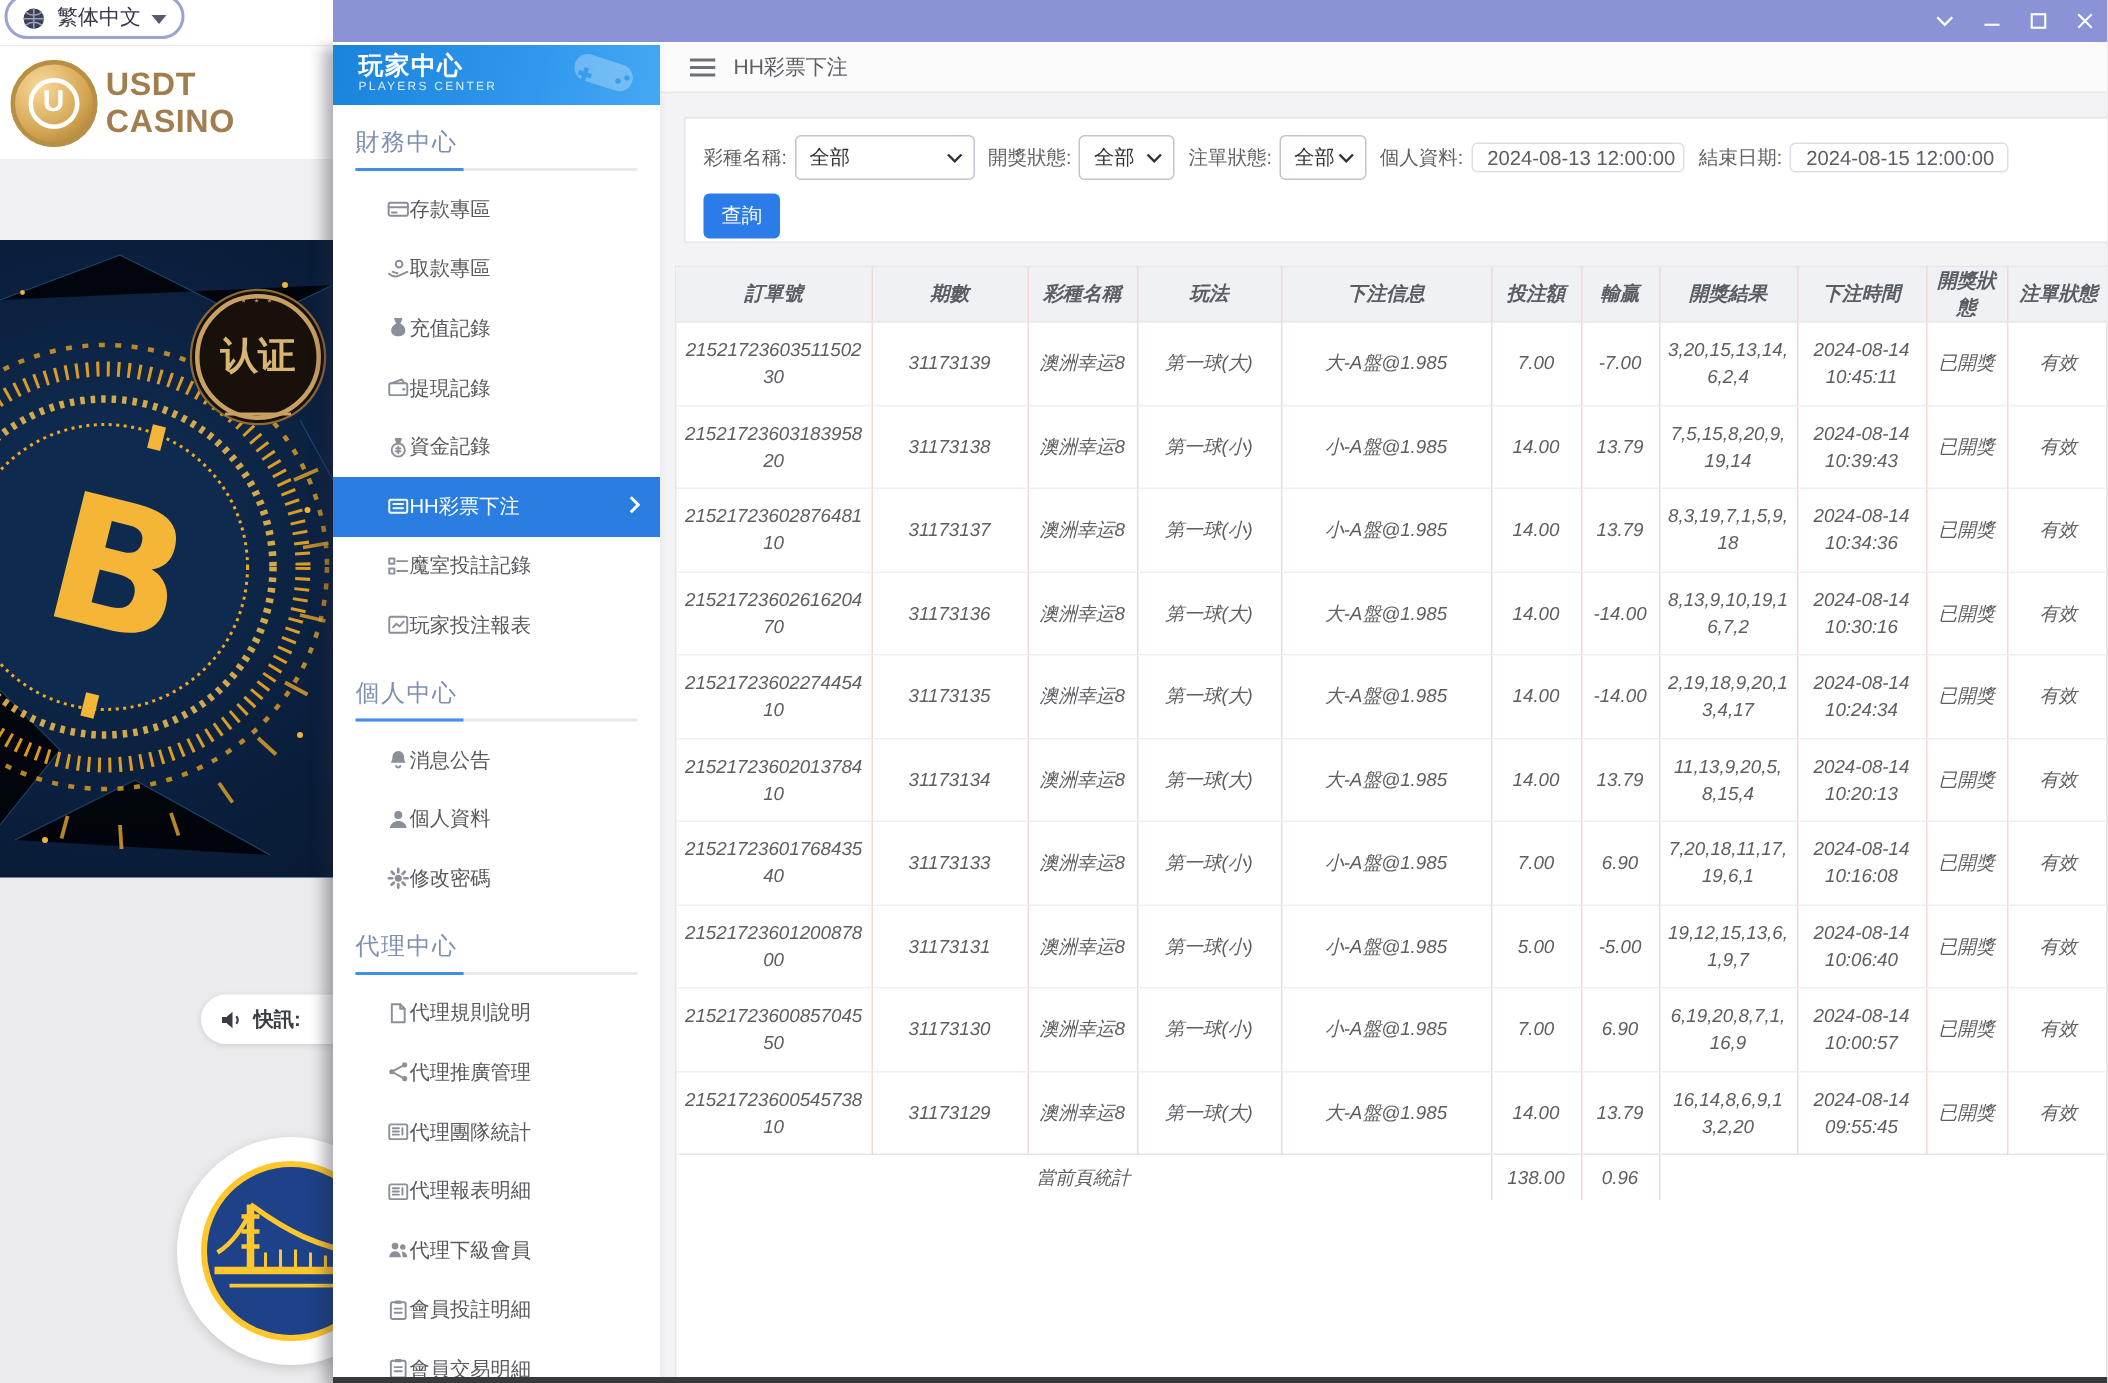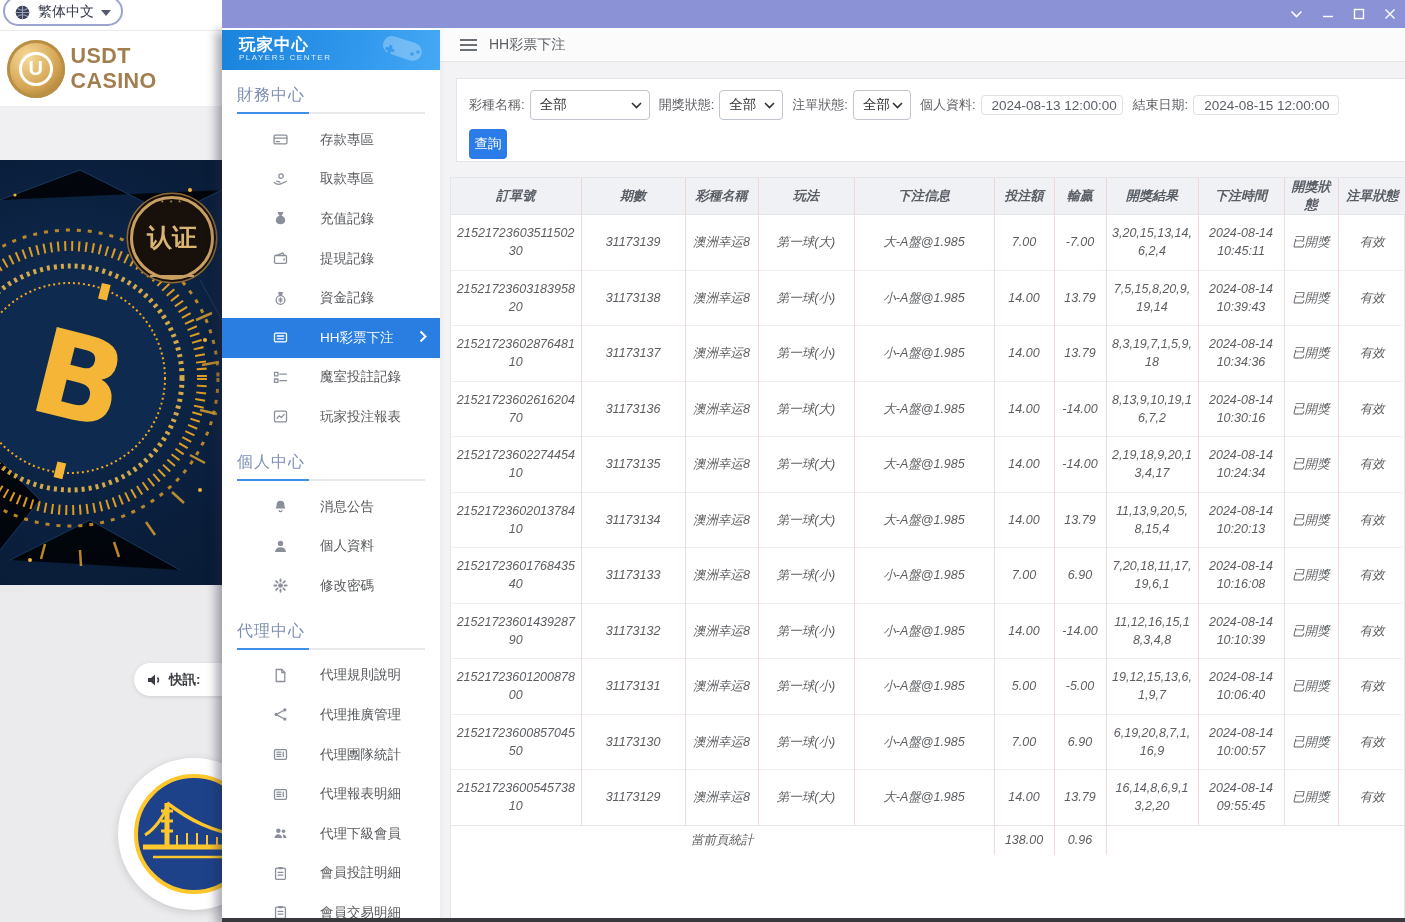--- a/index.html
+++ b/index.html
@@ -48,39 +48,39 @@
   #sidebar { position:absolute; left:222px; top:28px; width:218px; height:894px; background:#fff; z-index:3;
     box-shadow:-6px 3px 9px rgba(40,40,60,.38); overflow:hidden; }
   .sb-header { position:relative; margin-top:2px; height:40px; background:linear-gradient(100deg,#1a83dc 0%,#2f97ec 60%,#45a8f4 100%);
     color:#fff; padding:5px 0 0 17px; overflow:hidden; }
   .sb-header .t { font-size:16.5px; font-weight:bold; letter-spacing:1px; line-height:18px; }
   .sb-header .s { font-size:8px; letter-spacing:1.5px; opacity:.85; }
   .sb-header .pad-ghost { position:absolute; right:8px; top:2px; opacity:.28; }
   .sb-section-title { font-size:16px; color:#7e8fb3; padding:15px 0 6px 15px; letter-spacing:1px; }
   .sb-underline { position:relative; height:2px; background:#e9e9ec; margin:0 15px 6px 15px; }
   .sb-underline::before { content:""; position:absolute; left:0; top:0; width:72px; height:2px; background:#3f8ee8; }
-  .sb-item { height:39.6px; display:flex; align-items:center; gap:32px; padding-left:51px; color:#57595c;
+  .sb-item { height:39.6px; display:flex; align-items:center; gap:0; padding-left:36px; color:#57595c;
     font-size:13.5px; cursor:pointer; position:relative; }
   .sb-item .ic { width:15px; height:15px; color:#8a8f99; display:flex; }
   .sb-item.active { background:#2a7de1; color:#fff; }
   .sb-item.active .ic { color:#fff; }
   .sb-item .chev { position:absolute; right:13px; top:12px; color:#fff; }
 
   
   #main { position:absolute; left:440px; top:28px; width:965px; height:894px; background:#f3f3f5; z-index:2; overflow:hidden; }
   .page-head { height:34px; background:#fbfbfc; border-bottom:1px solid #e7e7ea; display:flex; align-items:center; gap:12px; padding-left:20px; }
   .page-head .title { font-size:14px; color:#5d6166; }
   .filter-card { position:absolute; left:16px; top:50px; width:960px; height:84px; background:#fff; border:1px solid #e4e4e7; padding:11px 0 0 12px; }
   .f-row { display:flex; align-items:center; }
   .f-label { font-size:13px; color:#606266; margin-right:5px; white-space:nowrap; }
   .sel { height:30px; border:1px solid #c0c4cc; border-radius:4px; background:#fff; display:flex; align-items:center;
     justify-content:space-between; padding:0 7px 0 9px; font-size:13.5px; color:#303133; cursor:pointer; margin-right:9px; }
   .date-box { height:20px; border:1px solid #dcdfe6; border-radius:4px; background:#fff; display:flex; align-items:center;
     padding:0 10px; font-size:13.5px; color:#5a5e66; margin-right:10px; white-space:nowrap; }
-  .btn-query { margin-top:9px; width:38px; height:30px; background:#2b7ce9; border:none; border-radius:4px;
+  .btn-query { margin-top:9px; width:51px; height:30px; background:#2b7ce9; border:none; border-radius:4px;
     color:#fff; font-size:13.5px; cursor:pointer; font-family:Liberation Mono, monospace; }
 
   .table-wrap { position:absolute; left:10px; top:149px; width:955px; height:745px; background:#fff; border:1px solid #e6e6e9; border-bottom:none; }
   table { border-collapse:collapse; table-layout:fixed; width:955px;font-style:italic; }
   th { height:36px; background:#eff1f4; font-size:13px; font-weight:bold; color:#595d64;
     border-right:1px solid #f3d6d6; border-bottom:1px solid #e3e5e9; padding:0 2px; }
   td { height:55.5px; font-size:12.5px; color:#5c5e61; text-align:center; vertical-align:middle;
     border-right:1px solid #f6d8d8; border-top:1px solid #efeff1; padding:2px 5px; line-height:1.45; }
   th:last-child, td:last-child { border-right:none; }
   td.brk { word-break:break-all; }
@@ -586,33 +586,20 @@
               <td>第一球(小)</td>
               <td>小-A盤@1.985</td>
               <td>7.00</td>
               <td>6.90</td>
               <td class="brk">7,20,18,11,17,19,6,1</td>
               <td>2024-08-14 10:16:08</td>
               <td>已開獎</td>
               <td>有效</td>
             </tr>
             <tr>
-              <td class="brk">2152172360143928790</td>
-              <td>31173132</td>
-              <td>澳洲幸运8</td>
-              <td>第一球(小)</td>
-              <td>小-A盤@1.985</td>
-              <td>14.00</td>
-              <td>-14.00</td>
-              <td class="brk">11,12,16,15,18,3,4,8</td>
-              <td>2024-08-14 10:10:39</td>
-              <td>已開獎</td>
-              <td>有效</td>
-            </tr>
-            <tr>
               <td class="brk">2152172360120087800</td>
               <td>31173131</td>
               <td>澳洲幸运8</td>
               <td>第一球(小)</td>
               <td>小-A盤@1.985</td>
               <td>5.00</td>
               <td>-5.00</td>
               <td class="brk">19,12,15,13,6,1,9,7</td>
               <td>2024-08-14 10:06:40</td>
               <td>已開獎</td>

